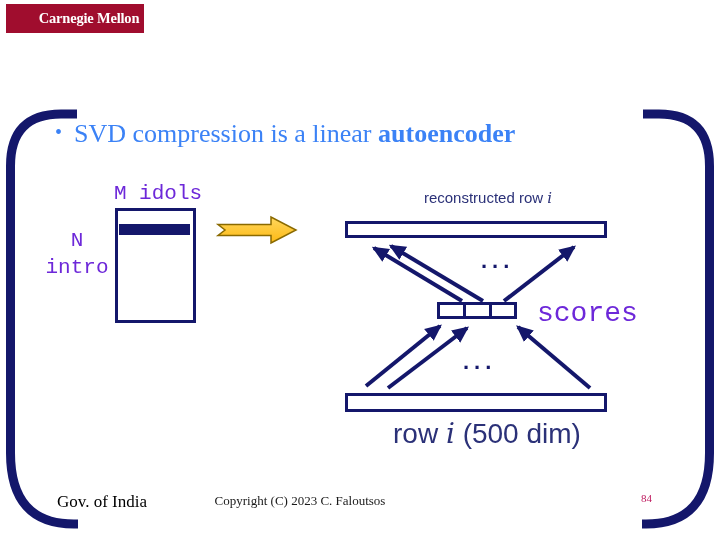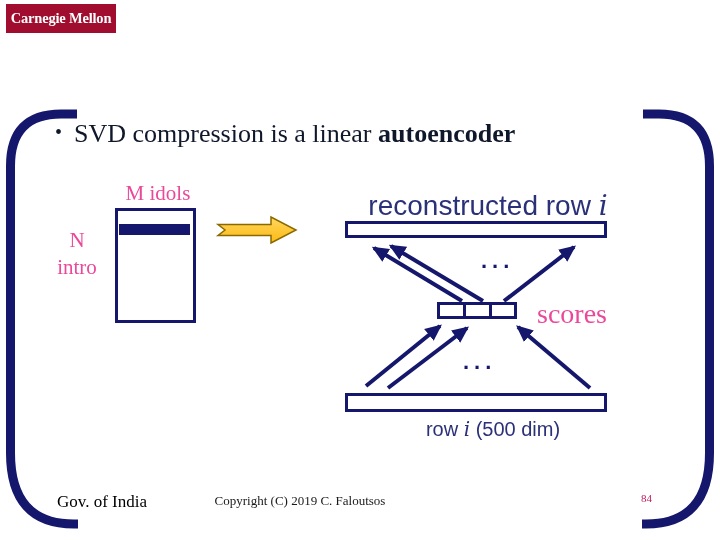--- a/index.html
+++ b/index.html
@@ -3,53 +3,53 @@
 <meta charset="utf-8">
 <style>
   html,body{margin:0;padding:0;background:#888;}
   .slide{
     position:relative;width:720px;height:540px;background:#ffffff;
     overflow:hidden;font-family:"Liberation Sans",sans-serif;
   }
   
   .logo{
     position:absolute;left:6px;top:4px;width:110px;height:29px;
-    background:#a00d2e;display:flex;align-items:center;justify-content:center;
+    background:#a00d2e;display:flex;align-items:center;justify-content:center;padding-left:28px;
   }
   .logo span{
     color:#ffffff;font-family:"Liberation Serif",serif;font-weight:bold;
     font-size:14.5px;letter-spacing:-0.2px;white-space:nowrap;
   }
   
   .title{
     position:absolute;left:0;right:0;top:54px;text-align:center;
     font-family:"Liberation Serif",serif;font-weight:bold;font-size:33px;
     color:#a11c33;
   }
   
   .bullet-line{
     position:absolute;left:55px;top:119px;width:600px;
-    font-family:"Liberation Serif",serif;font-size:26px;color:#0f172a;
+    font-family:"Liberation Serif",serif;font-size:26px;color:#3b82f6;
     white-space:nowrap;
   }
   .bullet-dot{display:inline-block;font-size:20px;vertical-align:3px;margin-right:12px;}
   .bullet-bold{font-weight:bold;}
   
   .lbl{
-    position:absolute;color:#ec4899;font-size:21px;line-height:1.2;
-    font-family:Liberation Serif, serif;
+    position:absolute;color:#6d28d9;font-size:21px;line-height:1.2;
+    font-family:Liberation Mono, monospace;
   }
   .lbl-midols{left:112px;top:181px;width:92px;text-align:center;}
   .lbl-nfans{left:44px;top:227px;width:66px;text-align:center;line-height:27px;}
   .lbl-scores{left:537px;top:297px;font-size:28px;}
   .mathlbl{
     position:absolute;color:#2b3178;font-family:"Liberation Sans",sans-serif;
   }
-  .lbl-reconstructed{left:357px;top:189px;width:262px;text-align:center;font-size:28px;}
-  .lbl-rowi{left:383px;top:417px;width:220px;text-align:center;font-size:20px;}
+  .lbl-reconstructed{left:357px;top:189px;width:262px;text-align:center;font-size:15px;}
+  .lbl-rowi{left:393px;top:417px;width:220px;font-size:28px;}
   .var-i{font-family:"DejaVu Serif",serif;font-style:italic;}
   
   .rect{position:absolute;border:3px solid #14176b;background:#ffffff;box-sizing:border-box;}
   .matrix{left:115px;top:208px;width:81px;height:115px;}
   .matrix-bar{position:absolute;left:1px;top:13px;width:71px;height:11px;background:#14176b;}
   .rect-top{left:345px;top:221px;width:262px;height:17px;}
   .rect-bottom{left:345px;top:393px;width:262px;height:19px;}
   .boxes{left:437px;top:302px;width:80px;height:17px;}
   .boxes .div1,.boxes .div2{position:absolute;top:0;width:3px;height:11px;background:#14176b;}
   .boxes .div1{left:23px;}
@@ -136,16 +136,16 @@
     <div class="div2"></div>
   </div>
   <div class="lbl lbl-scores">scores</div>
 
   <div class="dots dots-bottom">...</div>
 
   <div class="rect rect-bottom"></div>
   <div class="mathlbl lbl-rowi"><span>row </span><span class="var-i">i</span><span> (500 dim)</span></div>
 
   <div class="footer-left">Gov. of India</div>
-  <div class="footer-center">Copyright (C) 2019 C. Faloutsos</div>
+  <div class="footer-center">Copyright (C) 2023 C. Faloutsos</div>
   <div class="page-number">84</div>
 
 </div>
 
 </body></html>

